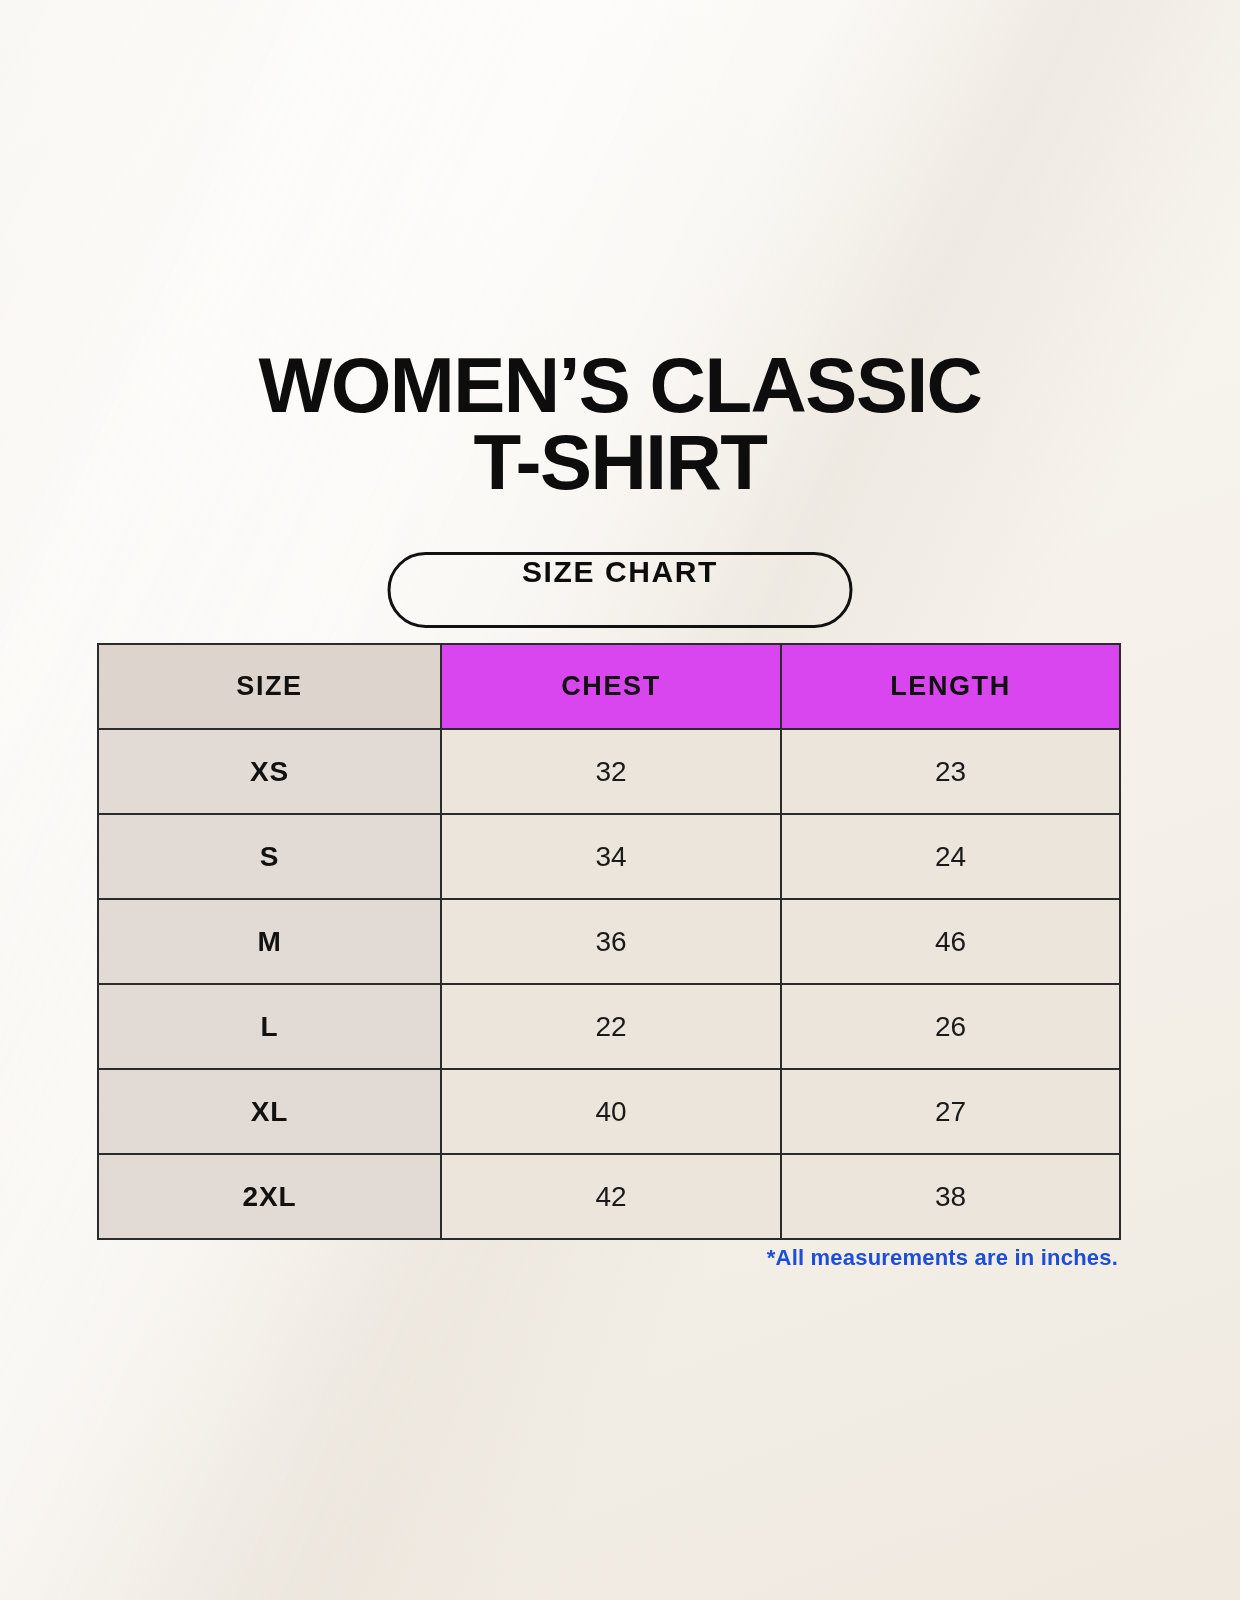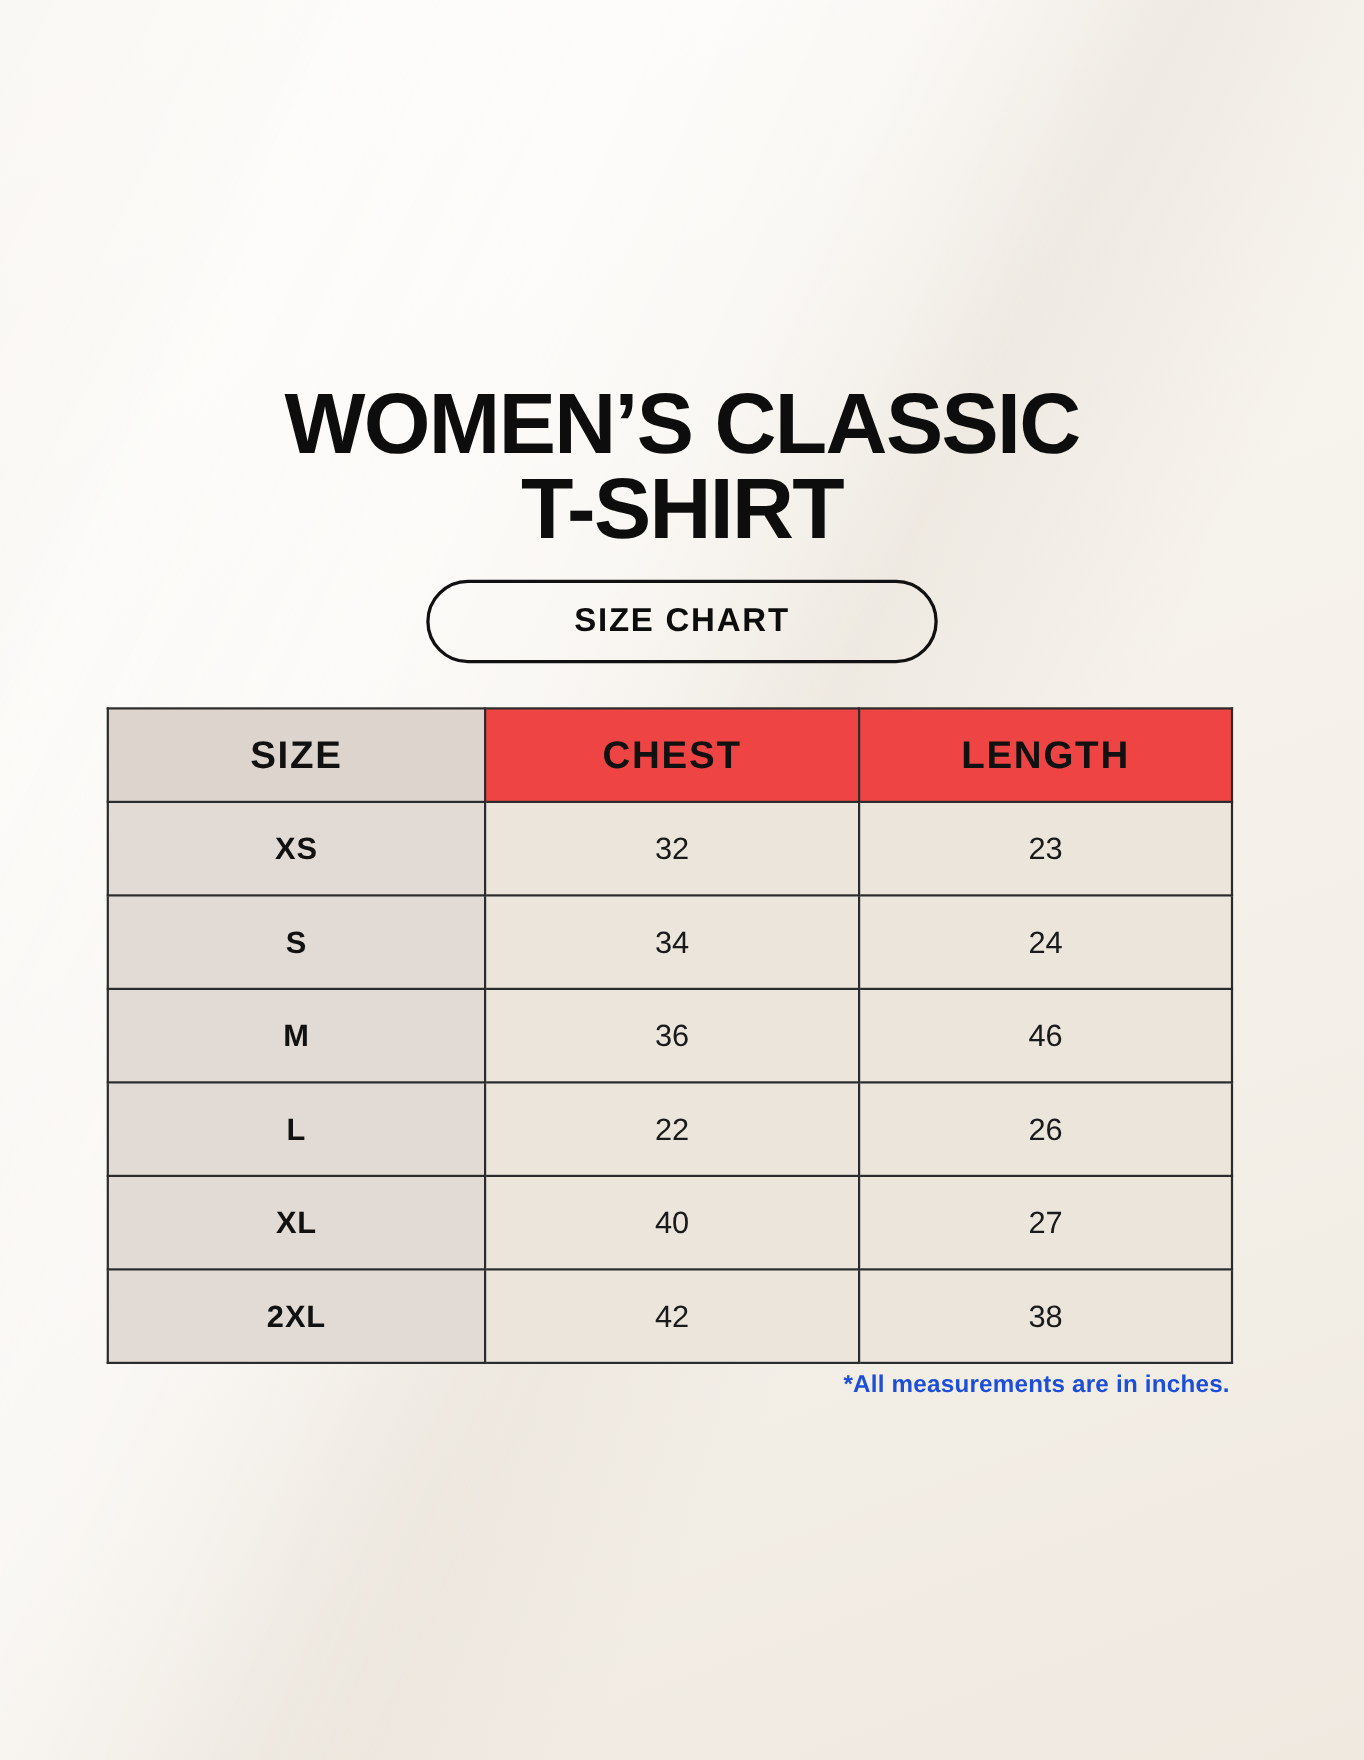--- a/index.html
+++ b/index.html
@@ -57,27 +57,27 @@
     color: #0d0d0d;
   }
   .title .line2 {
     display: block;
   }
 
   .badge {
     position: absolute;
     left: 50%;
     transform: translateX(-50%);
-    top: 527px;
+    top: 552px;
     width: 465px;
     height: 76px;
     border: 3px solid #111111;
     border-radius: 42px;
     display: flex;
-    align-items: center;
+    align-items: flex-start;
     justify-content: center;
     background: transparent;
     box-sizing: border-box;
   }
   .badge span {
     font-size: 30px;
     font-weight: 700;
     letter-spacing: 1.6px;
     color: #0d0d0d;
   }
@@ -99,30 +99,30 @@
     height: 85px;
     text-align: center;
     vertical-align: middle;
     box-sizing: border-box;
   }
   table.size-table colgroup col.c1 { width: 343px; }
   table.size-table colgroup col.c2 { width: 340px; }
   table.size-table colgroup col.c3 { width: 339px; }
 
   thead th {
-    font-size: 35px;
+    font-size: 27px;
     font-weight: 700;
     letter-spacing: 1.6px;
     height: 92px;
   }
   thead th.head-size {
     background: #ddd4cd;
   }
   thead th.head-accent {
-    background: #ef4444;
+    background: #d946ef;
     margin-left: 39px;
   }
   tbody td.cell-size {
     background: #e2dad4;
     font-size: 28px;
     font-weight: 700;
     letter-spacing: 0.8px;
   }
   tbody td.cell-value {
     background: #ece5dc;

